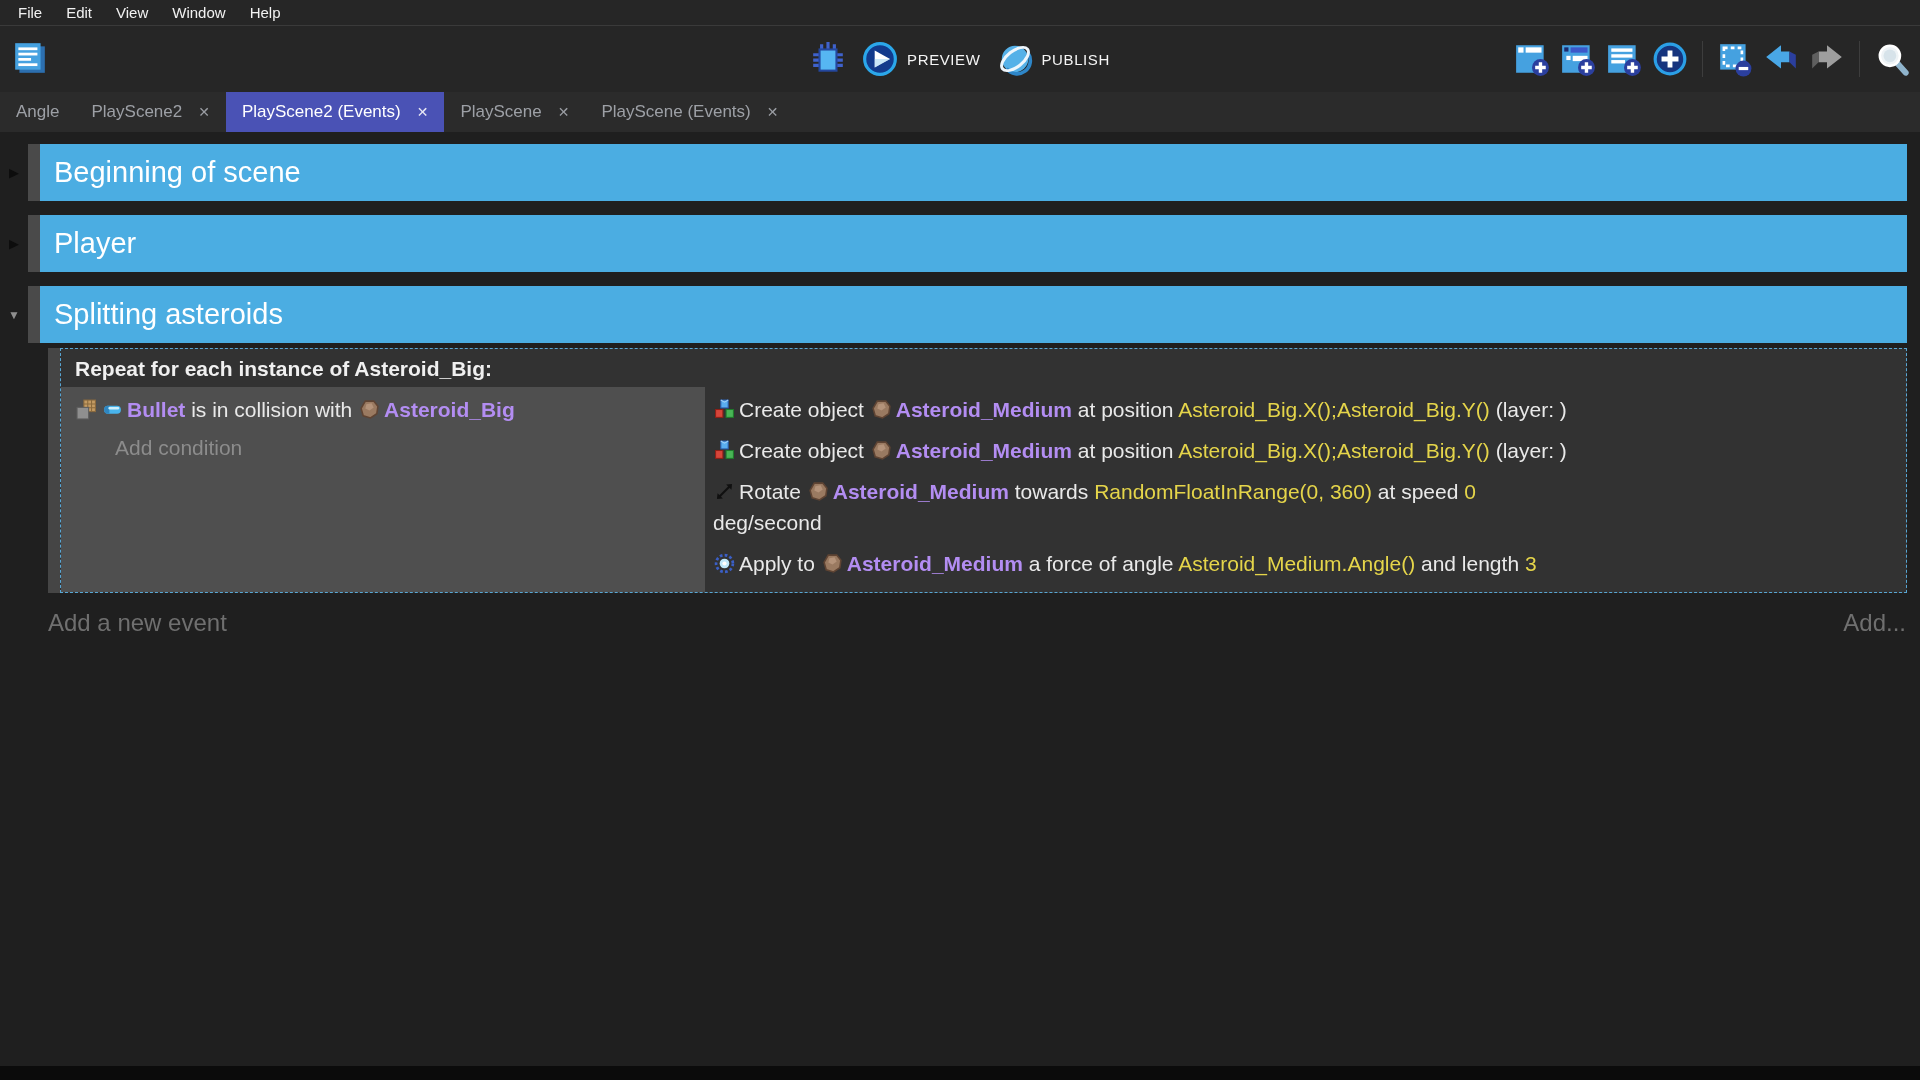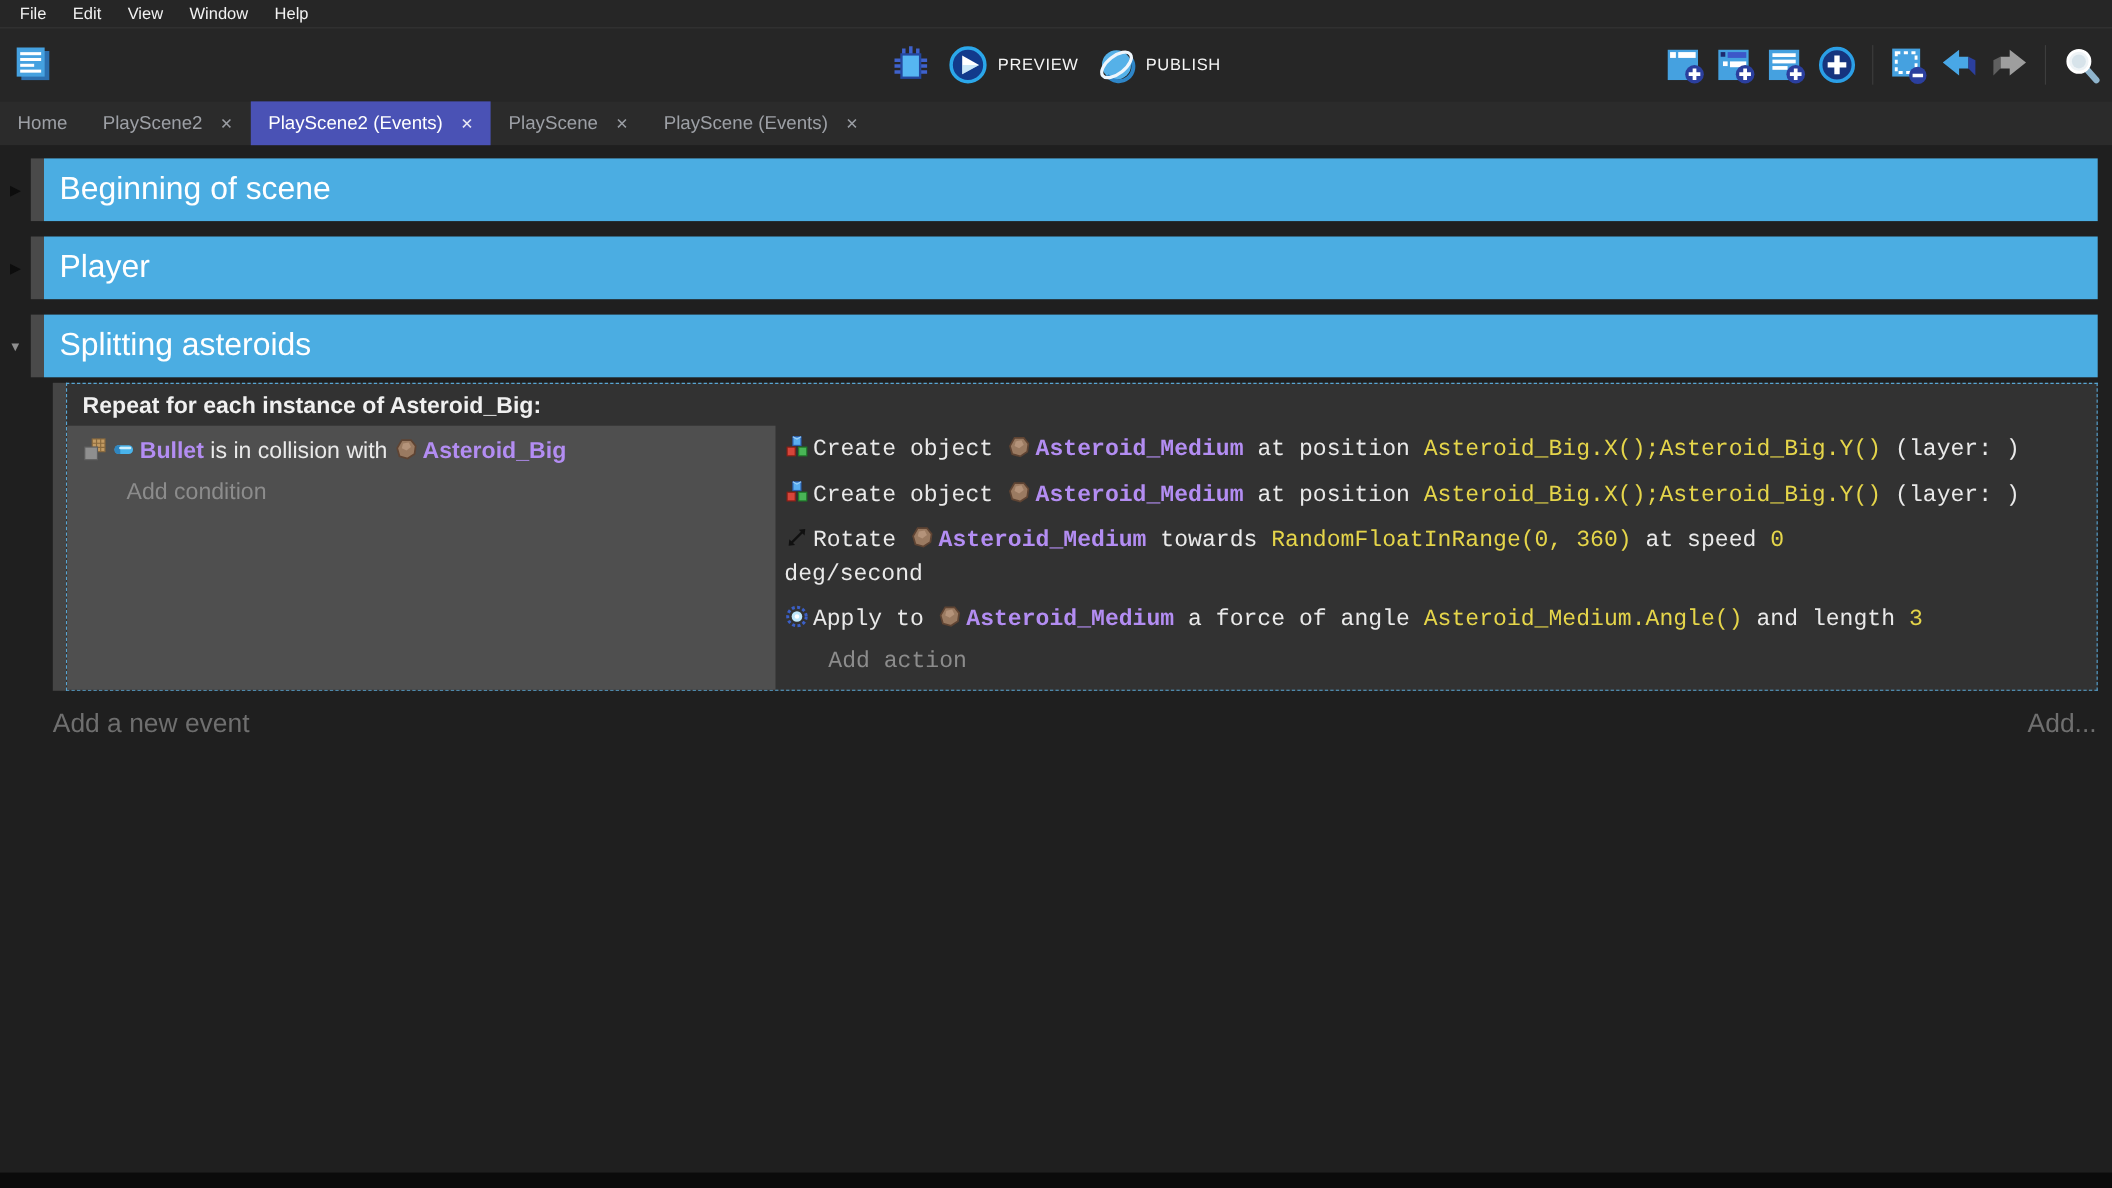--- a/index.html
+++ b/index.html
@@ -60,21 +60,21 @@
     display:flex; align-items:center; padding-left:14px; cursor:pointer;
   }
   .gcontent{display:flex; align-items:stretch; margin:-9px 13px 0 48px;}
   .gcontent .strip2{width:12px; background:#454545;}
   .ebody{
     flex:1; background:#323232; border:1px dashed var(--c-sel);
   }
   .repeat-line{font-size:21px; color:#f0f0f0; padding:8px 12px 6px 14px;font-weight:bold;}
   .cols{display:flex; align-items:stretch;}
   .col-cond{width:644px; background:#4f4f4f; padding:2px 6px 8px 12px;}
-  .col-act{flex:1; padding:2px 10px 8px 6px;font-family:Liberation Mono, monospace;}
+  .col-act{flex:1; padding:2px 10px 8px 6px;}
   .row{font-size:21px; line-height:31px; padding:5px 2px; color:#e9e9e9; cursor:pointer;}
   .t-plain{color:#e9e9e9;}
   .t-object{color:var(--c-object); font-weight:700;}
   .t-expression{color:var(--c-expr);}
   .row-icon{display:inline-block; width:21px; height:21px; vertical-align:-3px; margin:0 4px 0 1px;}
   .row-icon svg{width:21px; height:21px;}
   .placeholder{font-size:21px; color:#8c8c8c; padding:6px 2px; cursor:pointer;margin-left:40px;}
   
   .footer{
     display:flex; justify-content:space-between; align-items:center;
@@ -202,21 +202,21 @@
           <path d="M22 21 L30 30" stroke="#8fb4cc" stroke-width="5.5" stroke-linecap="round"></path>
           <circle cx="15" cy="14" r="9.5" fill="#eef3f6" stroke="#ffffff" stroke-width="2.4"></circle>
           <circle cx="15" cy="14" r="6" fill="#d7e3ea"></circle>
         </svg>
       </span>
     </div>
 </div>
 
 <div class="tabbar" id="tabbar">
     <div class="tab">
-      <span>Home</span>
+      <span>Angle</span>
     </div>
     <div class="tab">
       <span>PlayScene2</span>
       <span class="close">✕</span>
     </div>
     <div class="tab active">
       <span>PlayScene2 (Events)</span>
       <span class="close">✕</span>
     </div>
     <div class="tab">
@@ -299,21 +299,20 @@
                   <path d="M7 5 L12 4 L14 8 L10 11 L6 9 Z" fill="#b4937a"></path>
                 </svg></span><span class="t-object">Asteroid_Medium</span><span class="t-plain"> towards </span><span class="t-expression">RandomFloatInRange(0, 360)</span><span class="t-plain"> at speed </span><span class="t-expression">0</span><br><span class="t-plain">deg/second</span></div>
             <div class="row"><span class="row-icon"><svg viewBox="0 0 20 20">
                   <circle cx="10" cy="10" r="8" fill="none" stroke="#3b5fc6" stroke-width="2.6" stroke-dasharray="2.6 2.1"></circle>
                   <circle cx="10" cy="10" r="4.6" fill="#bfe7fa"></circle>
                   <circle cx="10" cy="10" r="2" fill="#ffffff"></circle>
                 </svg></span><span class="t-plain">Apply to </span><span class="row-icon"><svg viewBox="0 0 20 20">
                   <path d="M6 2 L14 2 L18 7 L17 14 L11 18 L4 16 L2 9 Z" fill="#9a7a61" stroke="#5f4433" stroke-width="1.5"></path>
                   <path d="M7 5 L12 4 L14 8 L10 11 L6 9 Z" fill="#b4937a"></path>
                 </svg></span><span class="t-object">Asteroid_Medium</span><span class="t-plain"> a force of angle </span><span class="t-expression">Asteroid_Medium.Angle()</span><span class="t-plain"> and length </span><span class="t-expression">3</span></div>
-            <div class="placeholder">Add action</div>
           </div>
         </div>
       </div>
     </div>
   </div>
 
 <div class="footer">
   <span>Add a new event</span>
   <span>Add...</span>
 </div>

